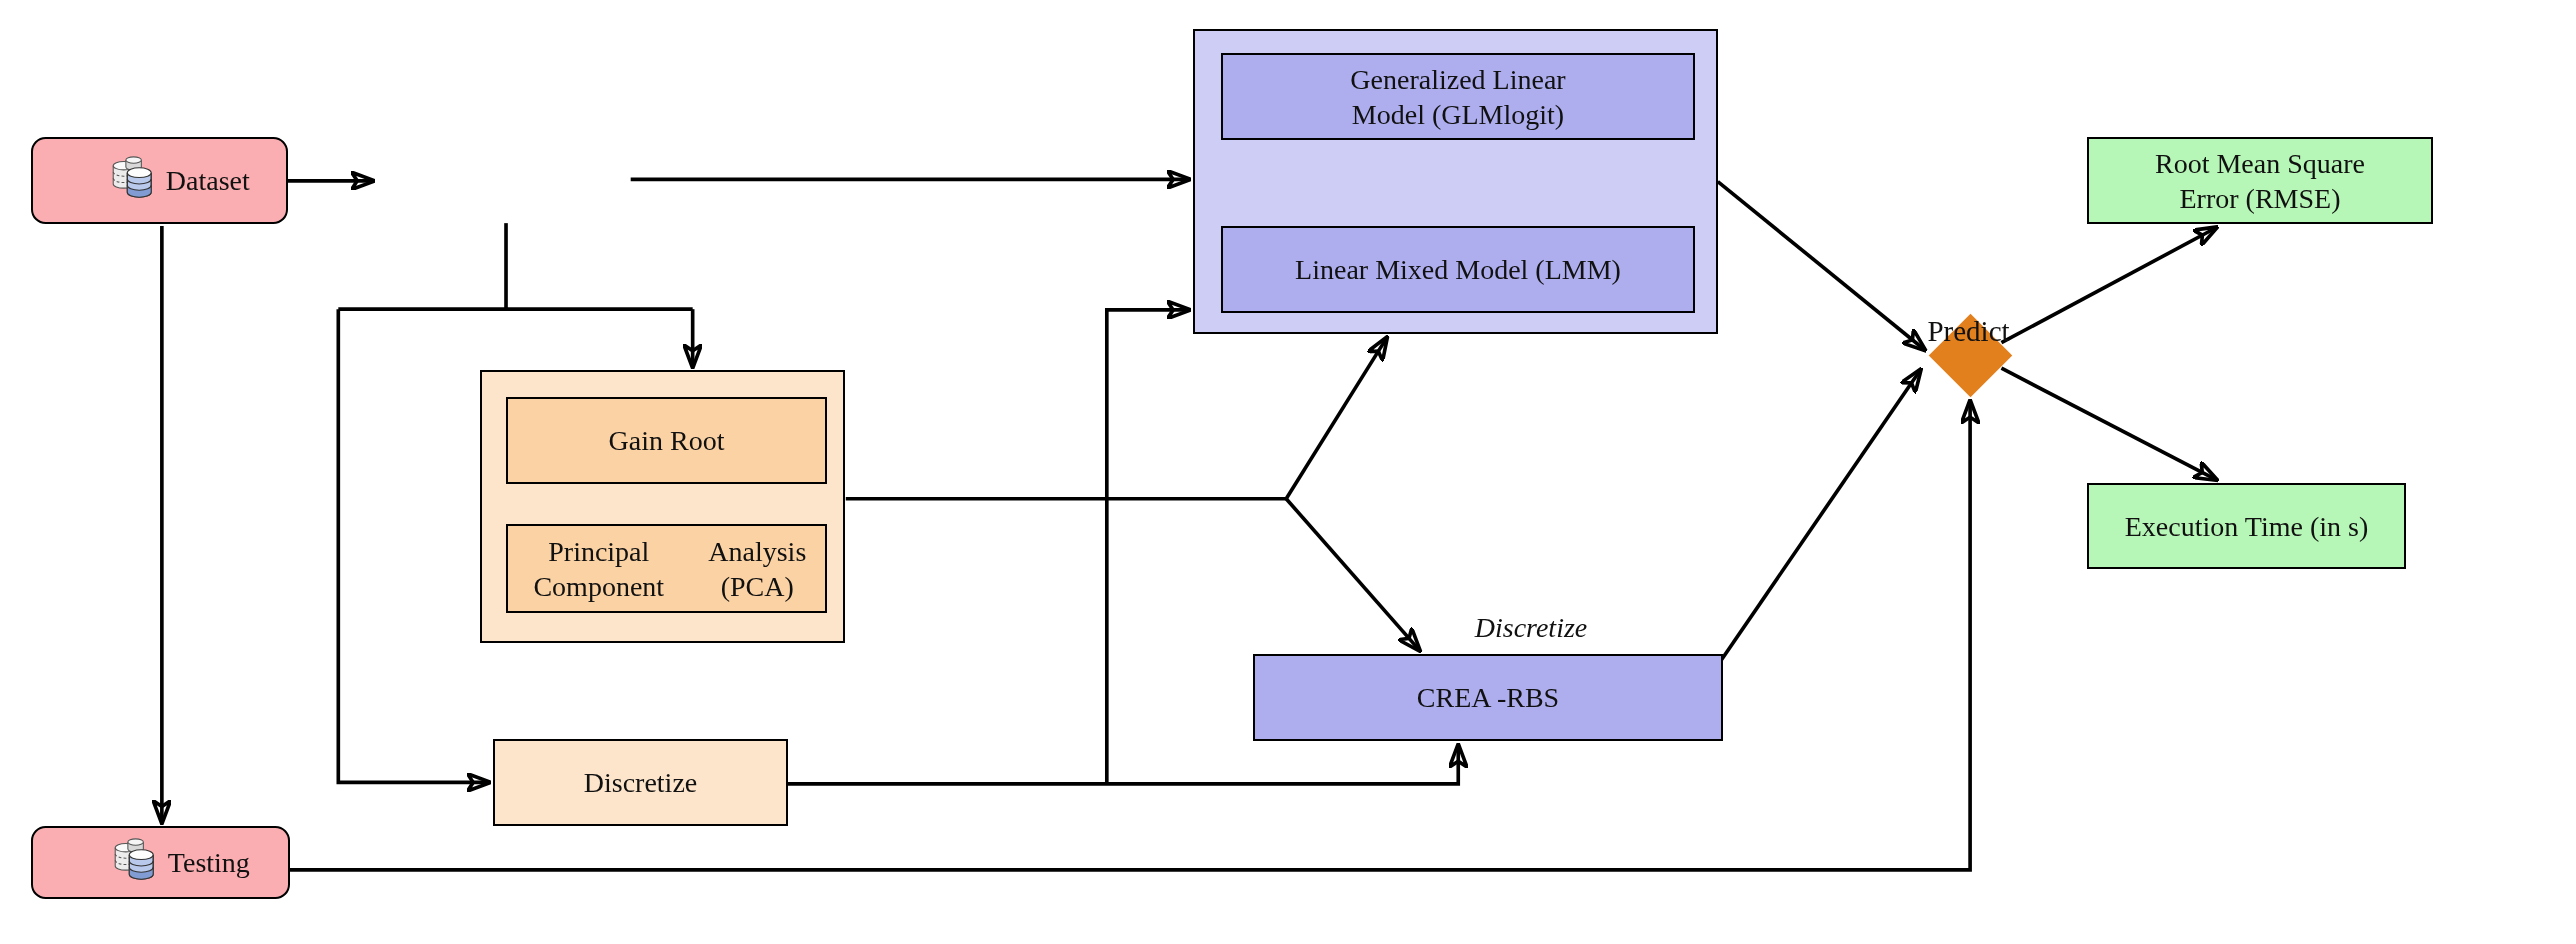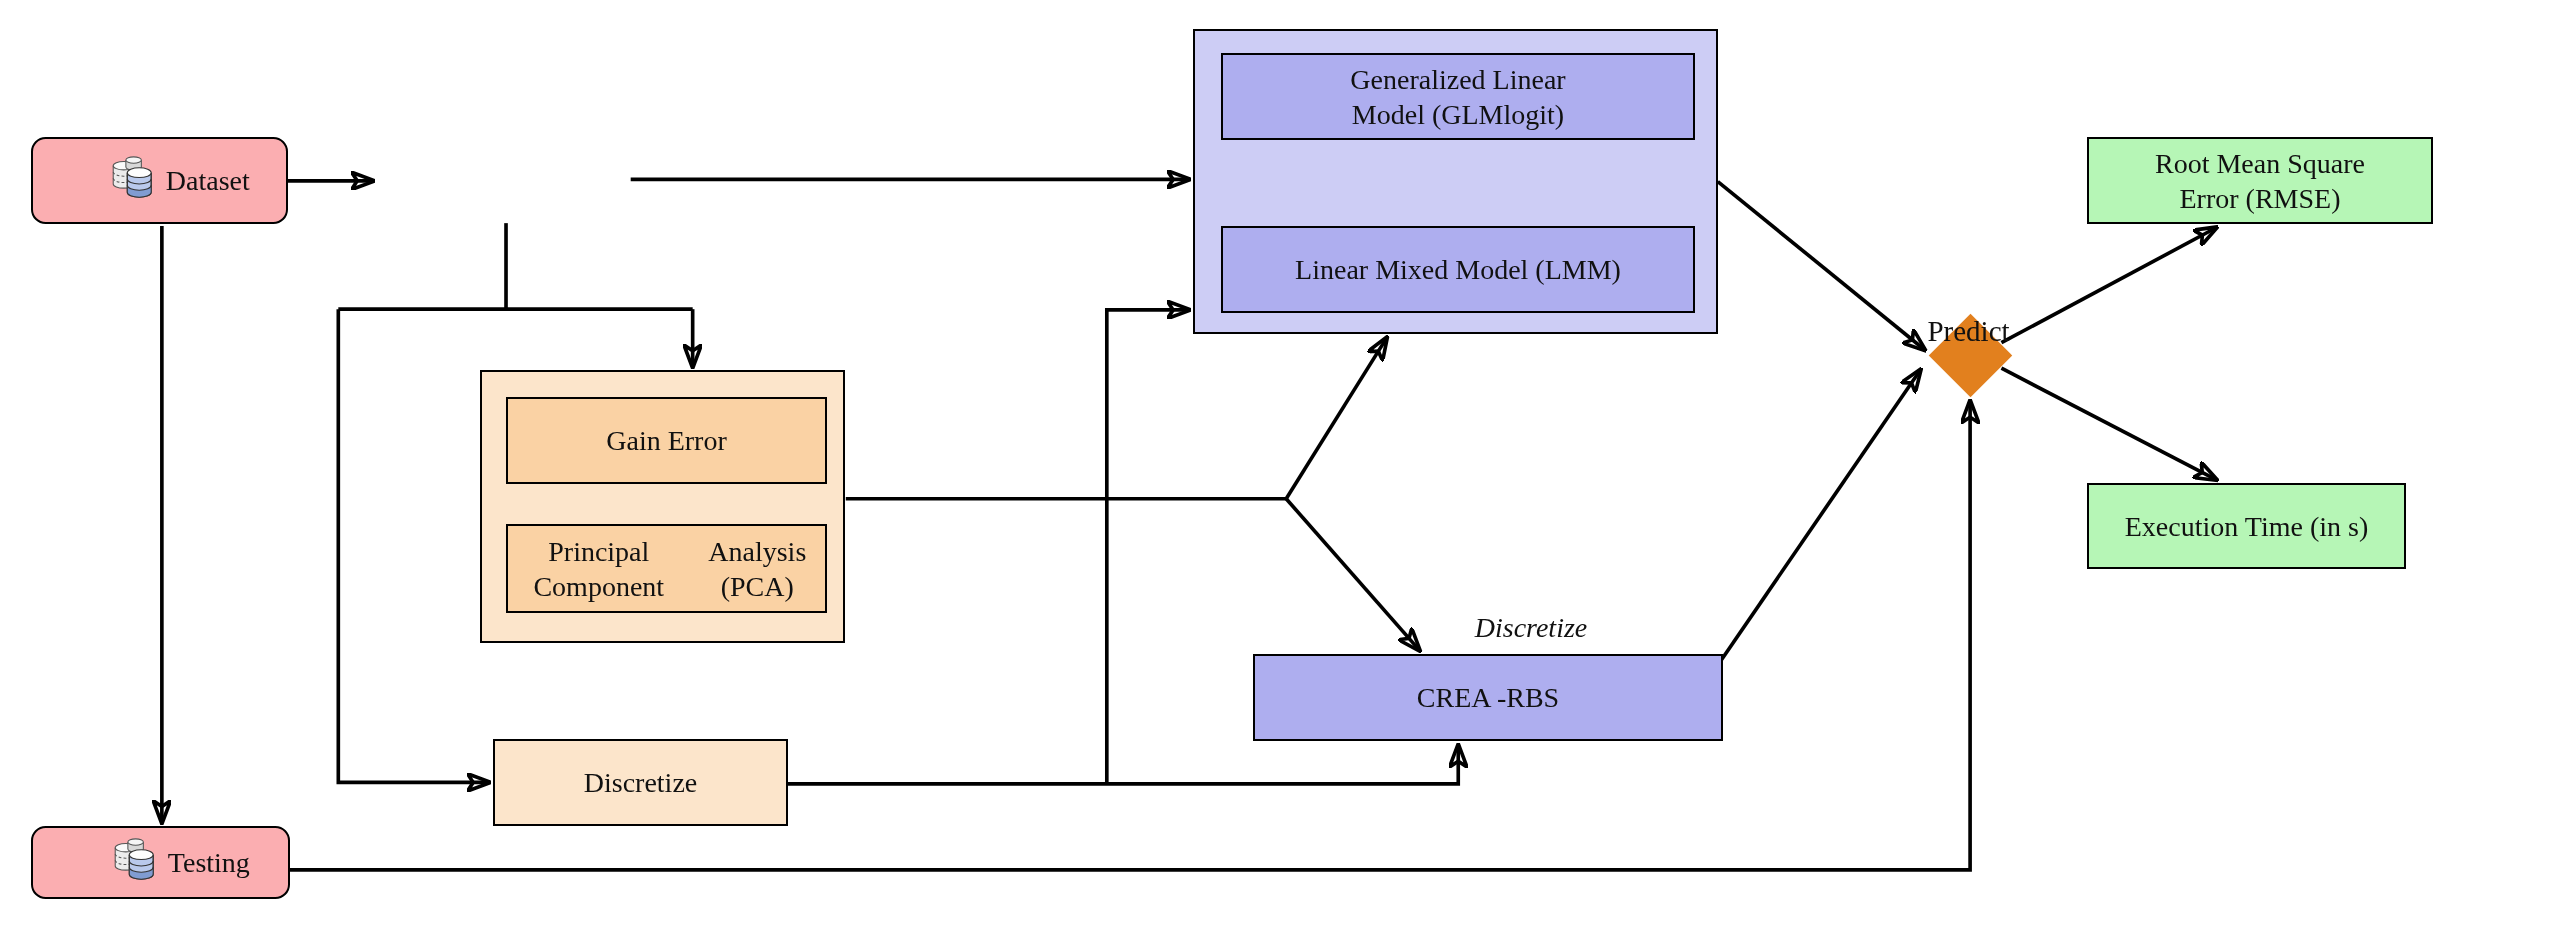--- a/index.html
+++ b/index.html
@@ -117,21 +117,21 @@
       <div>Generalized Linear</div>
       <div>Model (GLMlogit)</div>
     </div>
     <div class="box inner-blue" style="left:26px;top:195px;width:474px;height:87px;">
       <span>Linear Mixed Model (LMM)</span>
     </div>
   </div>
 
   <div class="box orange-group" style="left:480px;top:370px;width:365px;height:273px;">
     <div class="box inner-orange" style="left:24px;top:25px;width:321px;height:87px;">
-      <span>Gain Error</span>
+      <span>Gain Root</span>
     </div>
     <div class="box inner-orange twoline" style="left:24px;top:152px;width:321px;height:89px;flex-direction:row;display:flex;">
       <div>Principal Component</div>
       <div>Analysis (PCA)</div>
     </div>
   </div>
 
   <div class="box peach" style="left:493px;top:739px;width:295px;height:87px;">
     <span>Discretize</span>
   </div>

